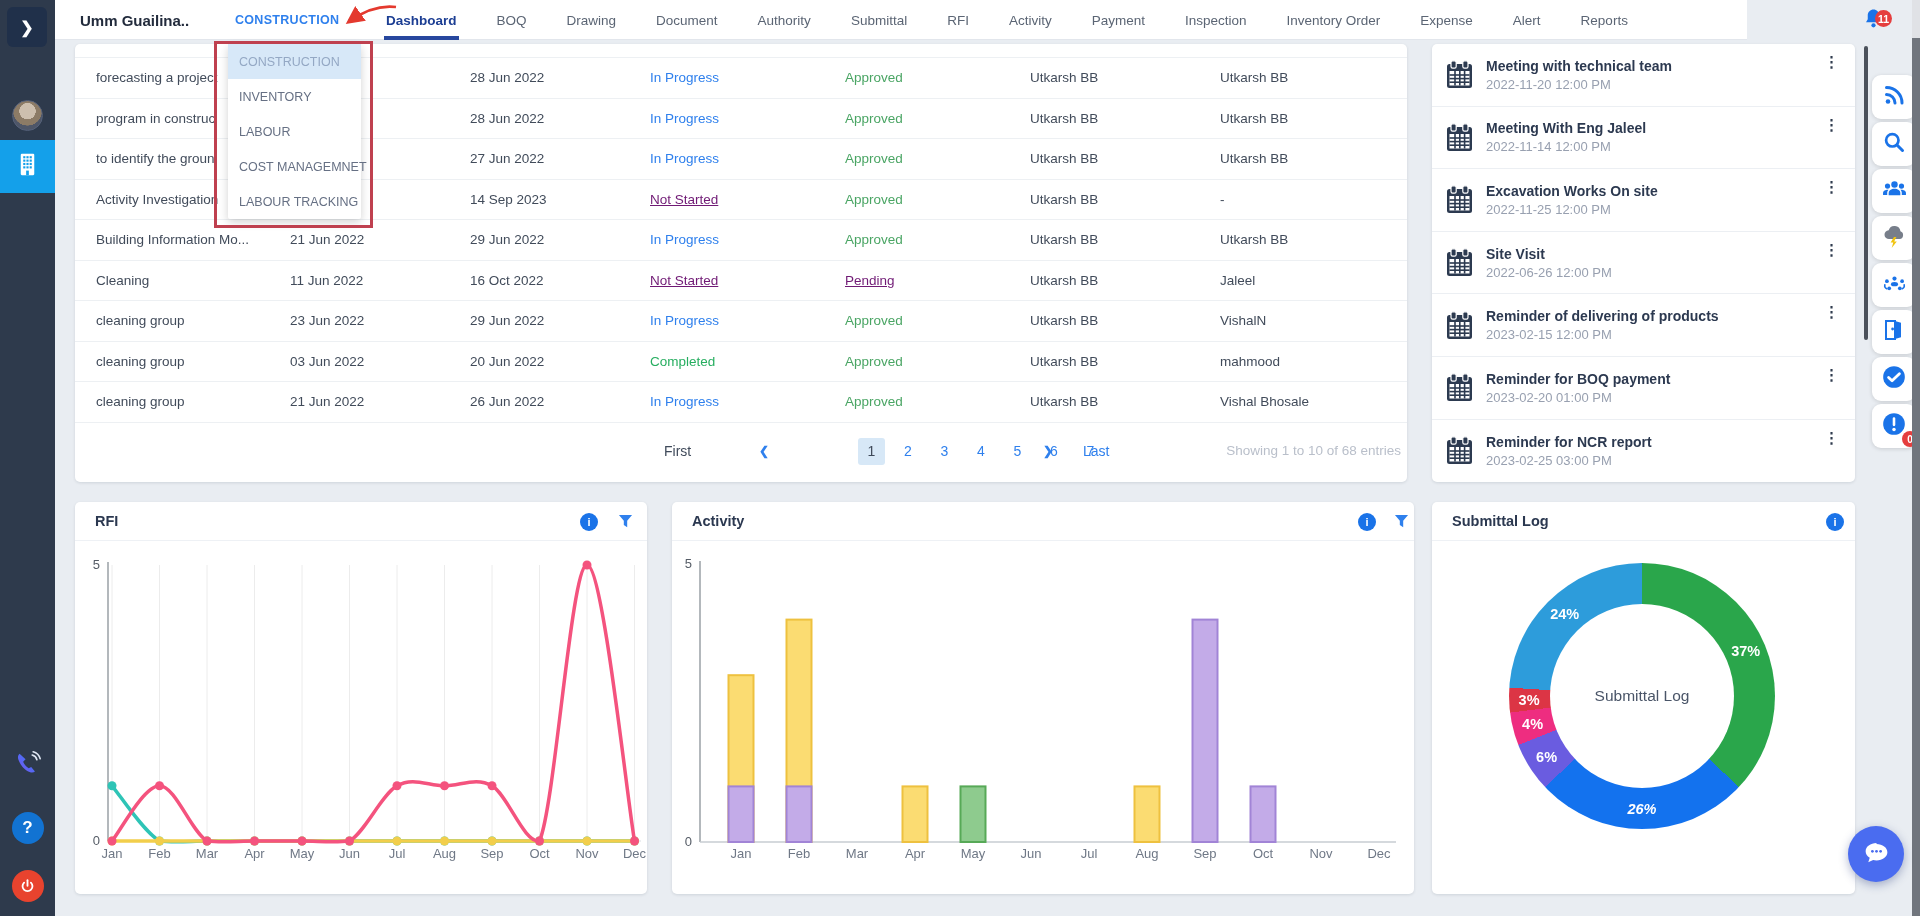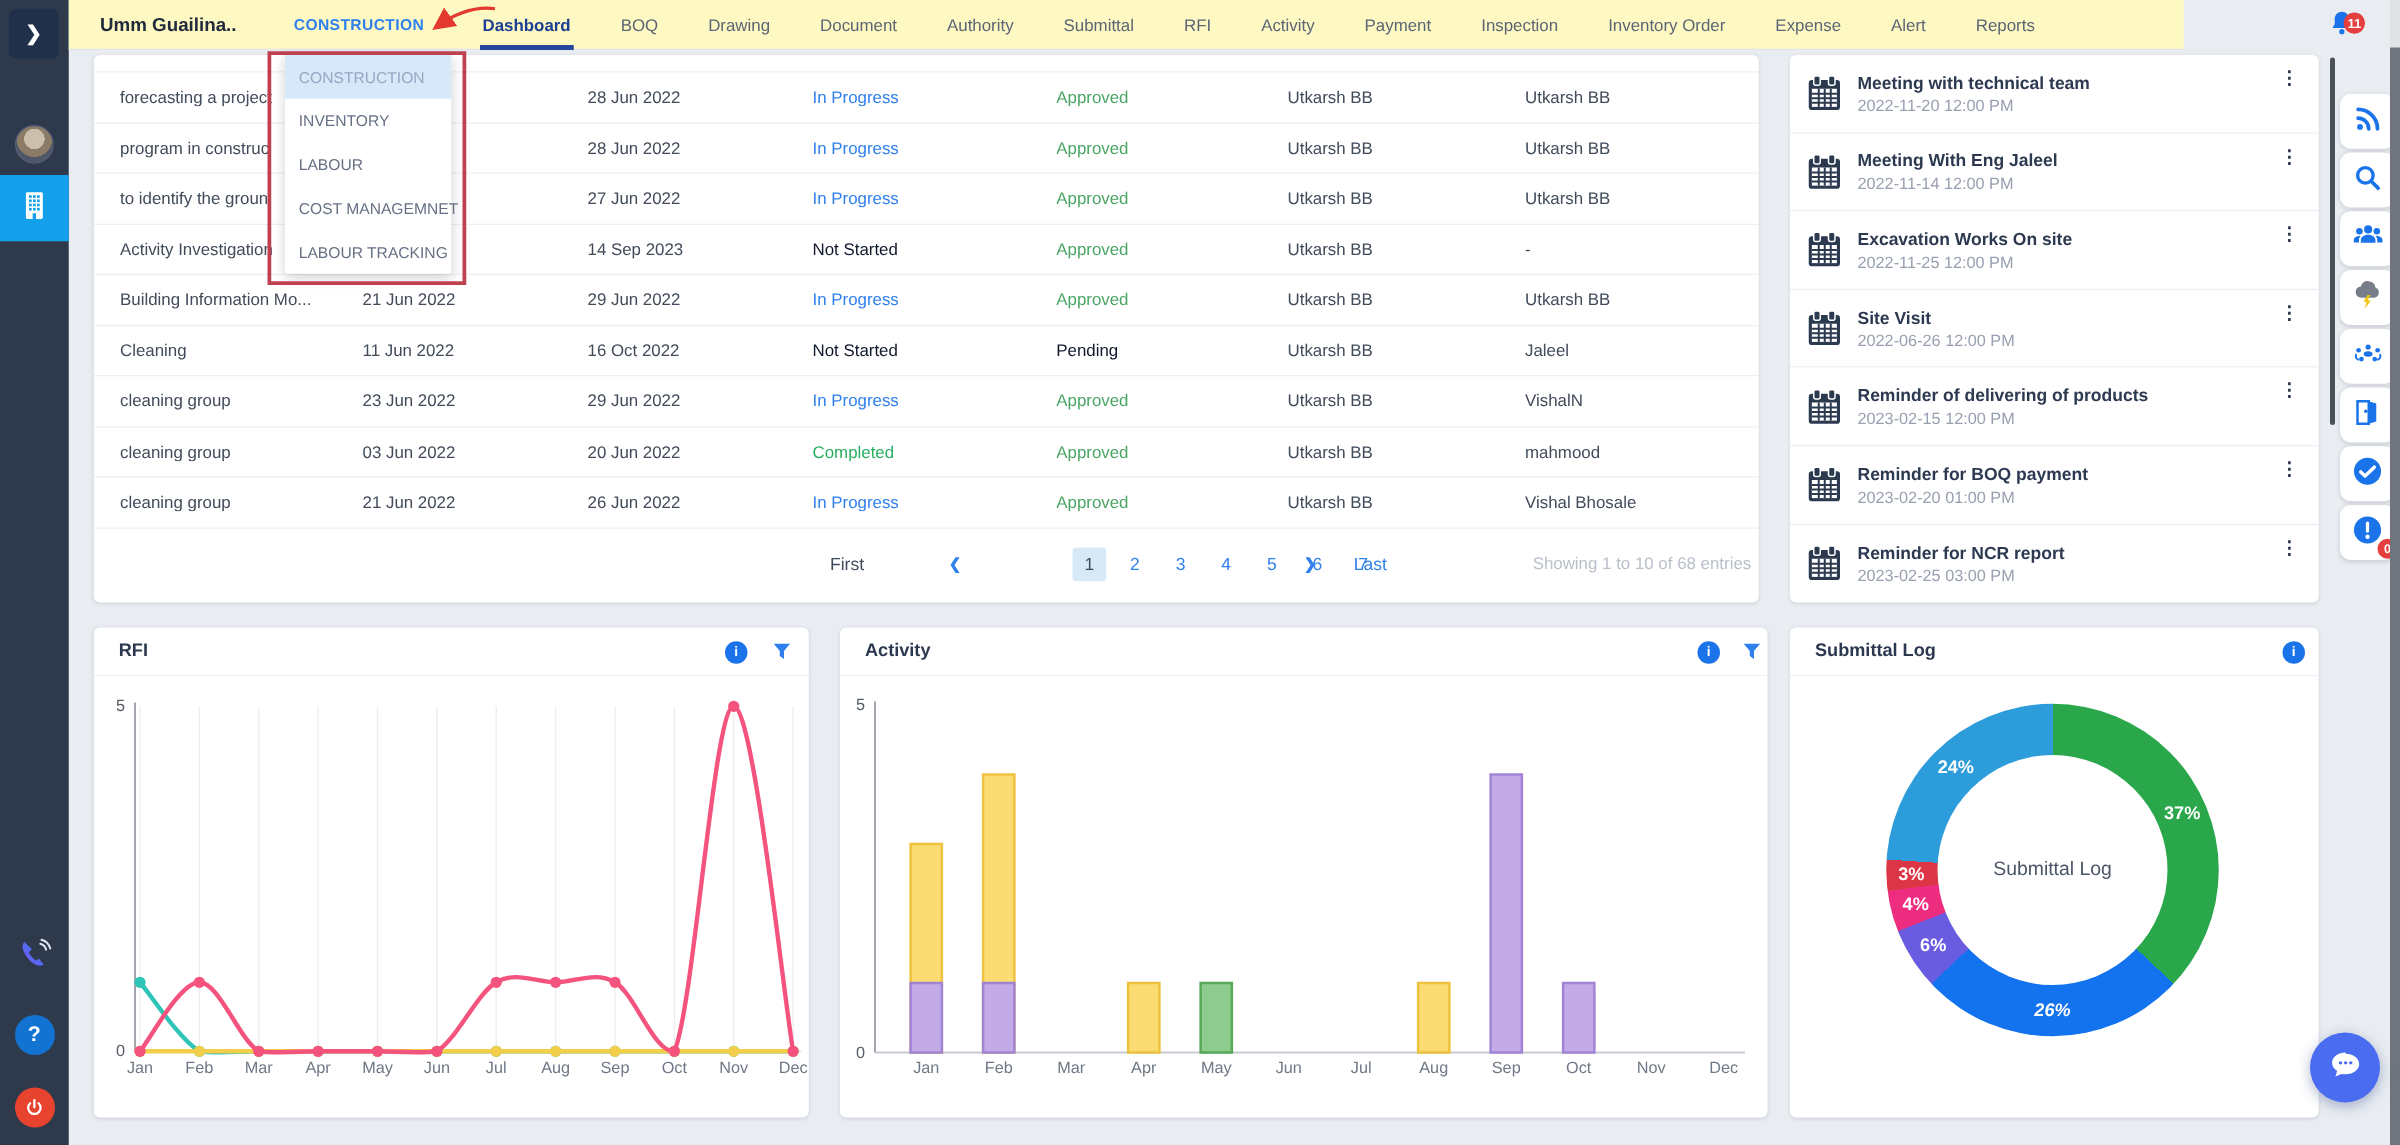--- a/index.html
+++ b/index.html
@@ -15,21 +15,21 @@
   .sb-avatar { position:absolute; left:12px; top:100px; width:31px; height:31px; border-radius:50%;
     background:radial-gradient(circle at 50% 35%, #cdbfae 0 34%, #8c7b66 35% 60%, #4e5668 61%);
     border:1px solid #55617a; }
   .sb-active { position:absolute; left:0; top:140px; width:55px; height:53px; background:#14a0ea;
     display:flex; align-items:center; justify-content:center; }
   .sb-bottom { position:absolute; left:0; width:55px; display:flex; justify-content:center; }
   .sb-circle { width:32px; height:32px; border-radius:50%; display:flex; align-items:center; justify-content:center;
     color:#fff; font-weight:700; font-size:17px; }
 
   
-  .topnav { position:absolute; left:55px; top:0; width:1692px; height:40px; background:#fef9c3;
+  .topnav { position:absolute; left:55px; top:0; width:1692px; height:40px; background:#ffffff;
     border-bottom:1px solid #e2e6ec; z-index:6; }
   .brand { position:absolute; left:25px; top:0; height:40px; display:flex; align-items:center;
     font-size:15px; font-weight:700; color:#222b3c; }
   .module-trigger { position:absolute; left:180px; top:0; height:40px; display:flex; align-items:center; gap:6px;
     font-size:12.5px; font-weight:700; color:#2f80ed; letter-spacing:.3px; cursor:pointer; }
   .module-caret { font-size:8px; color:#2f80ed; }
   #nav-tabs { position:absolute; left:331px; top:0; height:40px; display:flex; gap:40px; align-items:stretch; }
   .tab { display:flex; align-items:center; font-size:13.5px; color:#5b6574; position:relative; cursor:pointer; white-space:nowrap; }
   .tab.active { color:#1c3e93; font-weight:700; }
   .tab.active::after { content:""; position:absolute; left:-2px; right:-2px; bottom:0; height:4px; background:#27479e; }
@@ -46,21 +46,21 @@
   .funnel { position:absolute; top:12px; cursor:pointer; }
 
   
   #table-card { left:75px; top:44px; width:1332px; height:438px; }
   #table-rows { position:absolute; left:0; top:0; width:100%; }
   .trow-partial { height:14px; border-bottom:1px solid #edf0f3; }
   .trow { display:grid; grid-template-columns:194px 180px 180px 195px 185px 190px 1fr;
     height:40.5px; align-items:center; padding-left:21px; border-bottom:1px solid #edf0f3;
     font-size:13.5px; color:#414b5a; cursor:pointer; }
   .tcell { overflow:hidden; white-space:nowrap; padding-right:10px; }
-  .st-blue { color:#2f80ed; } .st-orange { color:#0f172a; } .st-green { color:#27ae60; } .ap-green { color:#4aa564; }
+  .st-blue { color:#2f80ed; } .st-orange { color:#701a75;text-decoration:underline; } .st-green { color:#27ae60; } .ap-green { color:#4aa564; }
 
   
   .pag-item { position:absolute; top:394px; height:27px; line-height:27px; font-size:14px; cursor:pointer; }
   .pag-first { color:#3f4a5a; }
   .pag-arrow { color:#2f80ed; font-size:12px; font-weight:700; }
   .pag-page { width:27px; text-align:center; color:#2f80ed; border-radius:3px; }
   .pag-page.active { background:#d7e8f7; color:#3f4a5a; }
   .pag-last { color:#2f80ed; }
   .pag-summary { position:absolute; right:6px; top:399px; font-size:13.5px; color:#b9bfca; }
 

